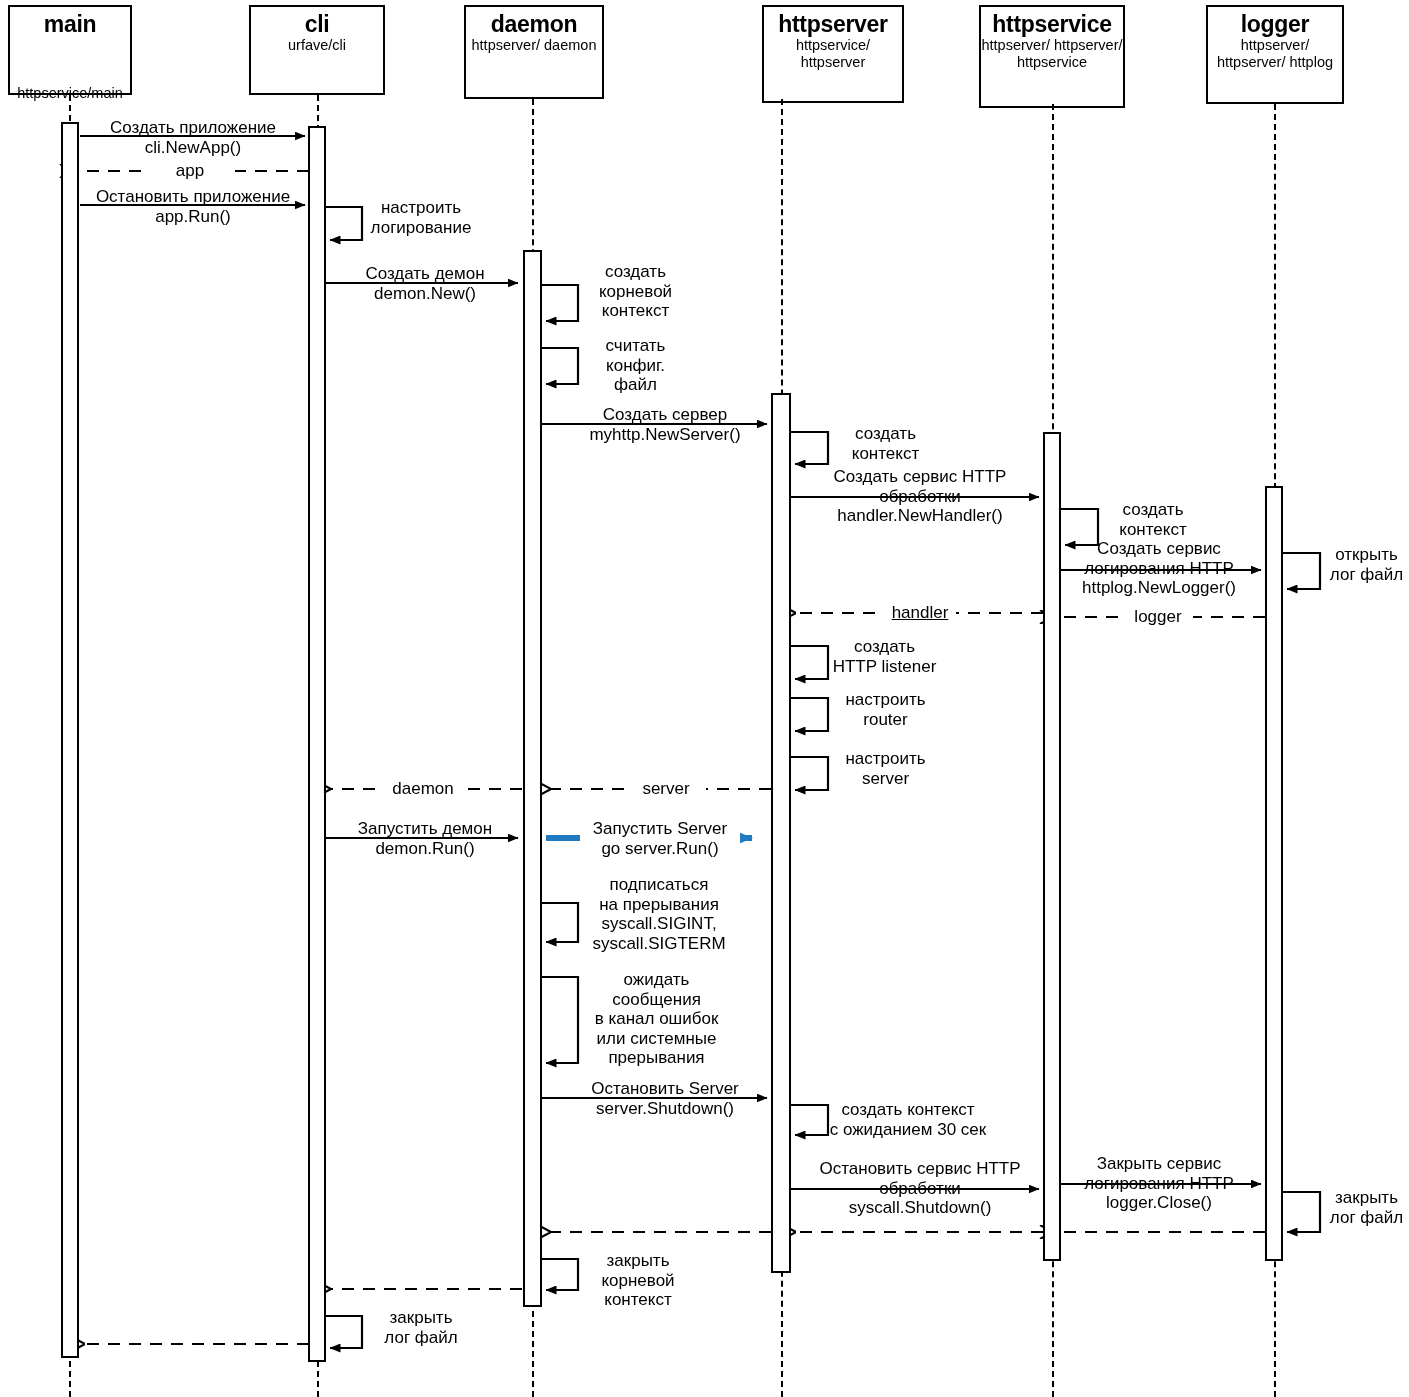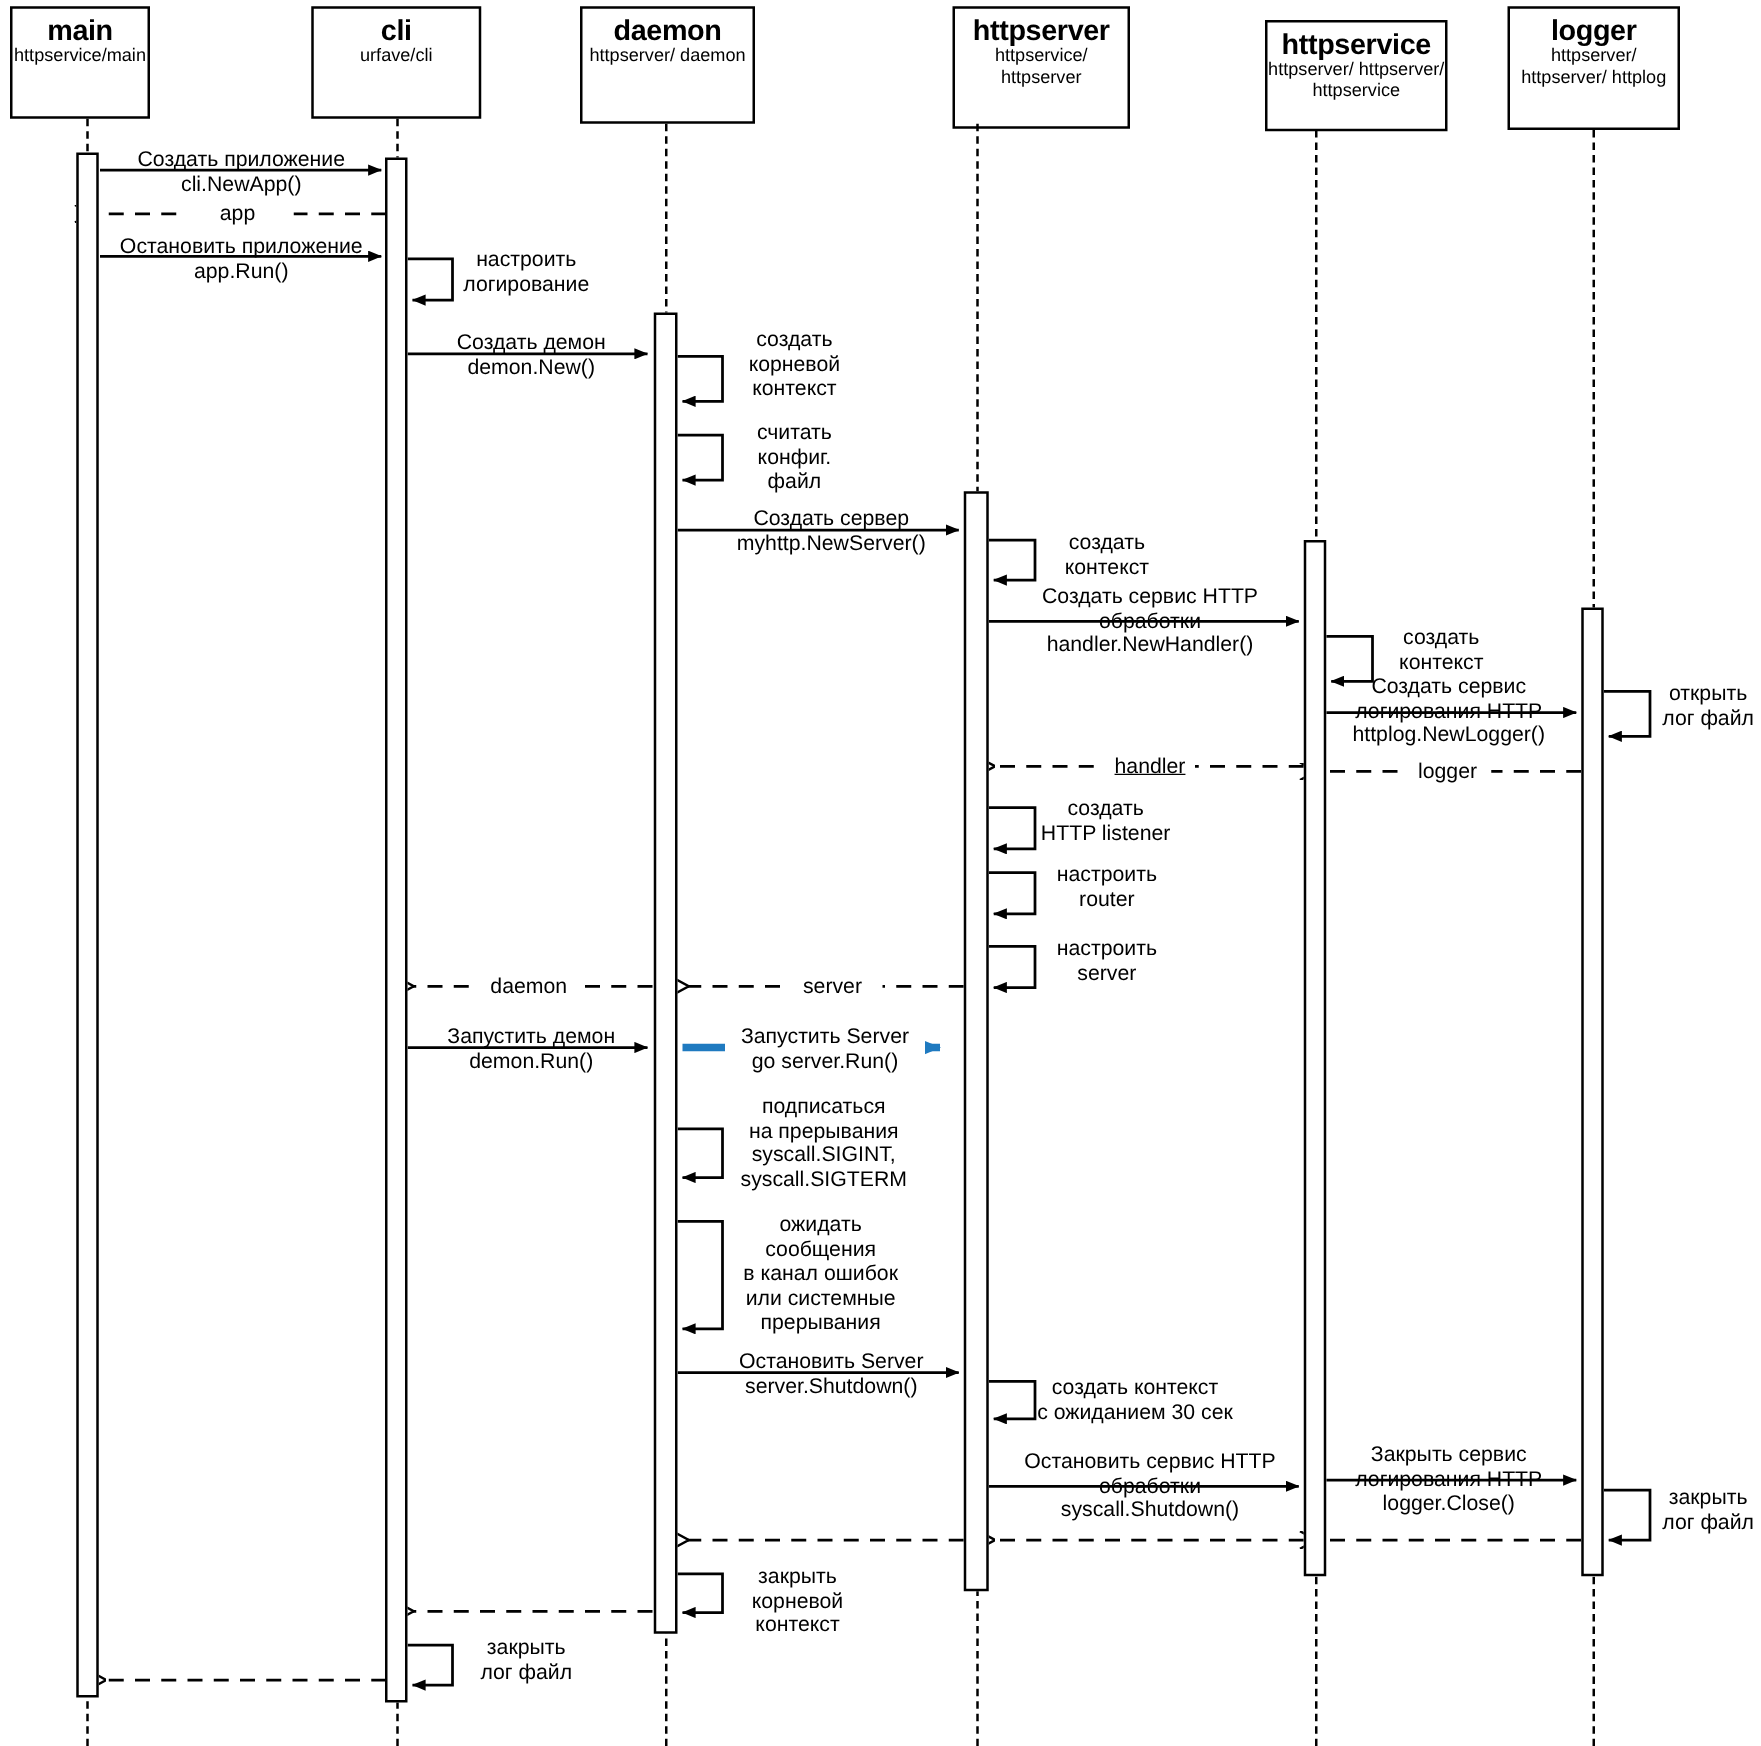--- a/index.html
+++ b/index.html
@@ -111,21 +111,21 @@
 
     <path d="M542,1259 L578,1259 L578,1290 L546,1290" stroke="#000" stroke-width="2.2" fill="none" marker-end="url(#ah)"></path>
 
     <path d="M522,1289 L330,1289" stroke="#000" stroke-width="2.2" fill="none" stroke-dasharray="12 9" marker-end="url(#ahOpen)"></path>
 
     <path d="M326,1316 L362,1316 L362,1348 L330,1348" stroke="#000" stroke-width="2.2" fill="none" marker-end="url(#ah)"></path>
 
     <path d="M309,1344 L84,1344" stroke="#000" stroke-width="2.2" fill="none" stroke-dasharray="12 9" marker-end="url(#ahOpen)"></path>
   </svg>
 
-  <div class="pbox" style="left:8px;top:5px;width:112px;height:90px;">
+  <div class="pbox" style="left:8px;top:5px;width:124px;height:90px;gap:48px;">
     <div class="pname">main</div>
     <div class="psub">httpservice/main</div>
   </div>
 
   <div class="pbox" style="left:249px;top:5px;width:136px;height:90px;">
     <div class="pname">cli</div>
     <div class="psub">urfave/cli</div>
   </div>
 
   <div class="pbox" style="left:464px;top:5px;width:140px;height:94px;">
@@ -133,21 +133,21 @@
     <div class="psub">httpserver/
 daemon</div>
   </div>
 
   <div class="pbox" style="left:750px;top:5px;width:142px;height:98px;margin-left:12px;">
     <div class="pname">httpserver</div>
     <div class="psub">httpservice/
 httpserver</div>
   </div>
 
-  <div class="pbox" style="left:979px;top:16px;width:146px;height:89px;margin-left:33px;">
+  <div class="pbox" style="left:979px;top:5px;width:146px;height:103px;">
     <div class="pname">httpservice</div>
     <div class="psub">httpserver/
 httpserver/
 httpservice</div>
   </div>
 
   <div class="pbox" style="left:1206px;top:5px;width:138px;height:99px;">
     <div class="pname">logger</div>
     <div class="psub">httpserver/
 httpserver/

